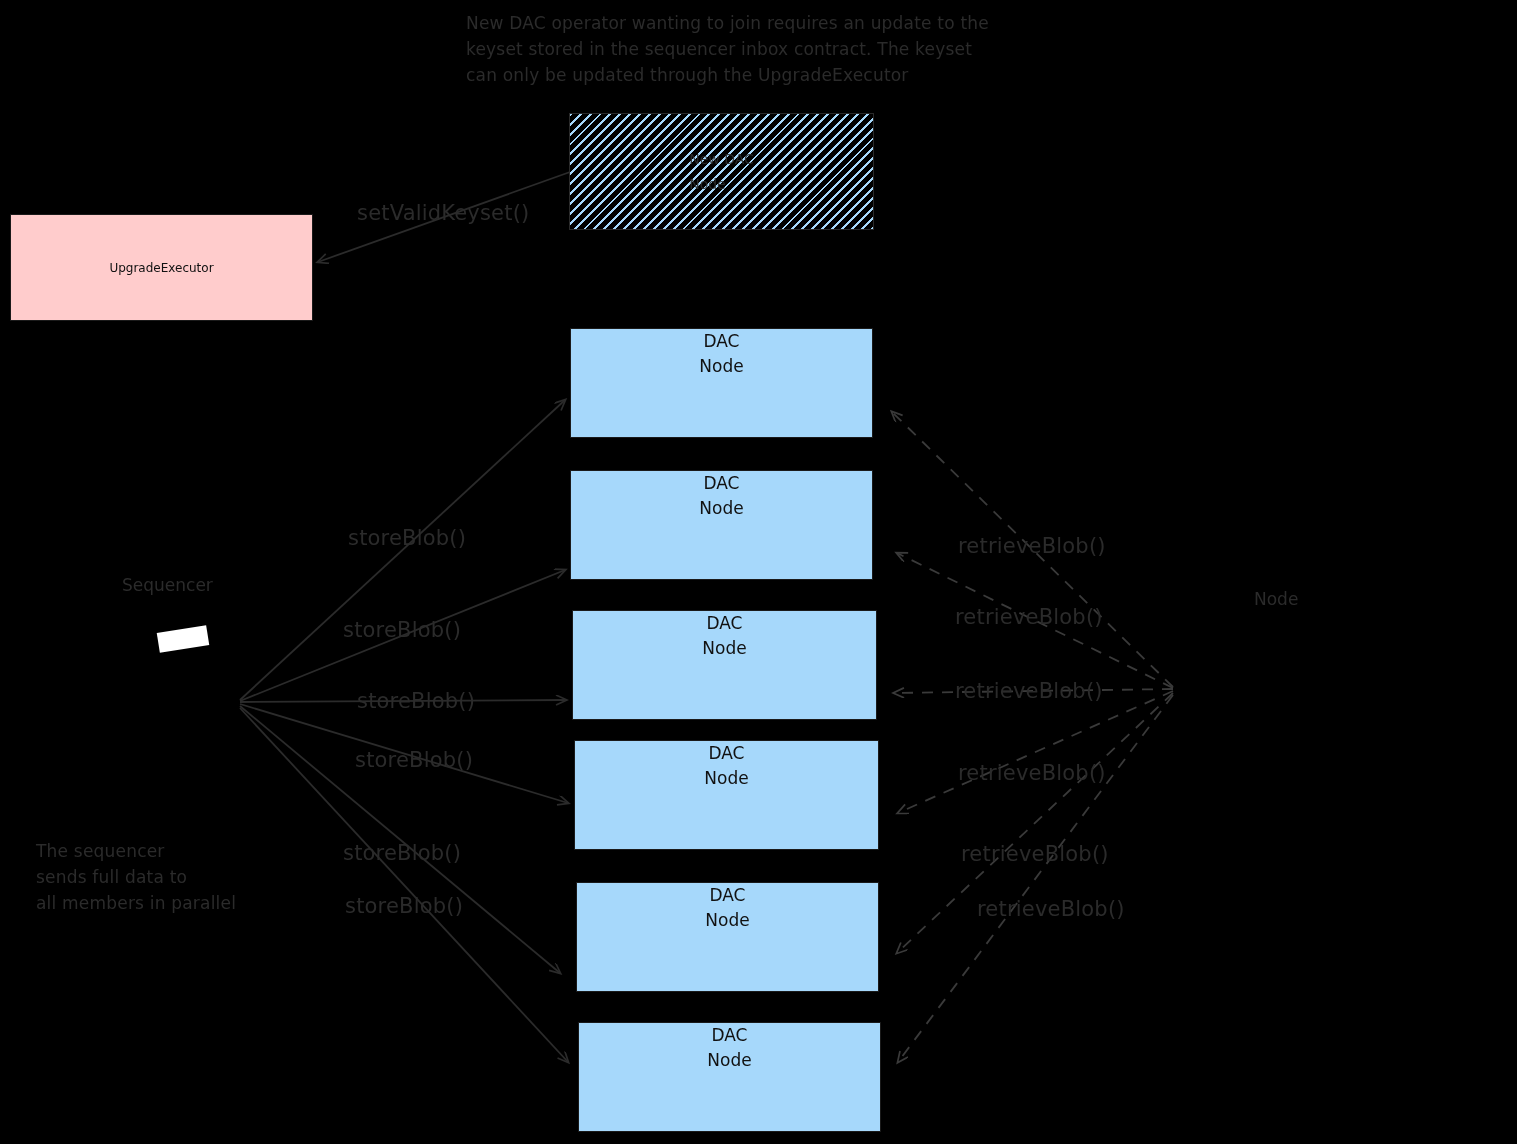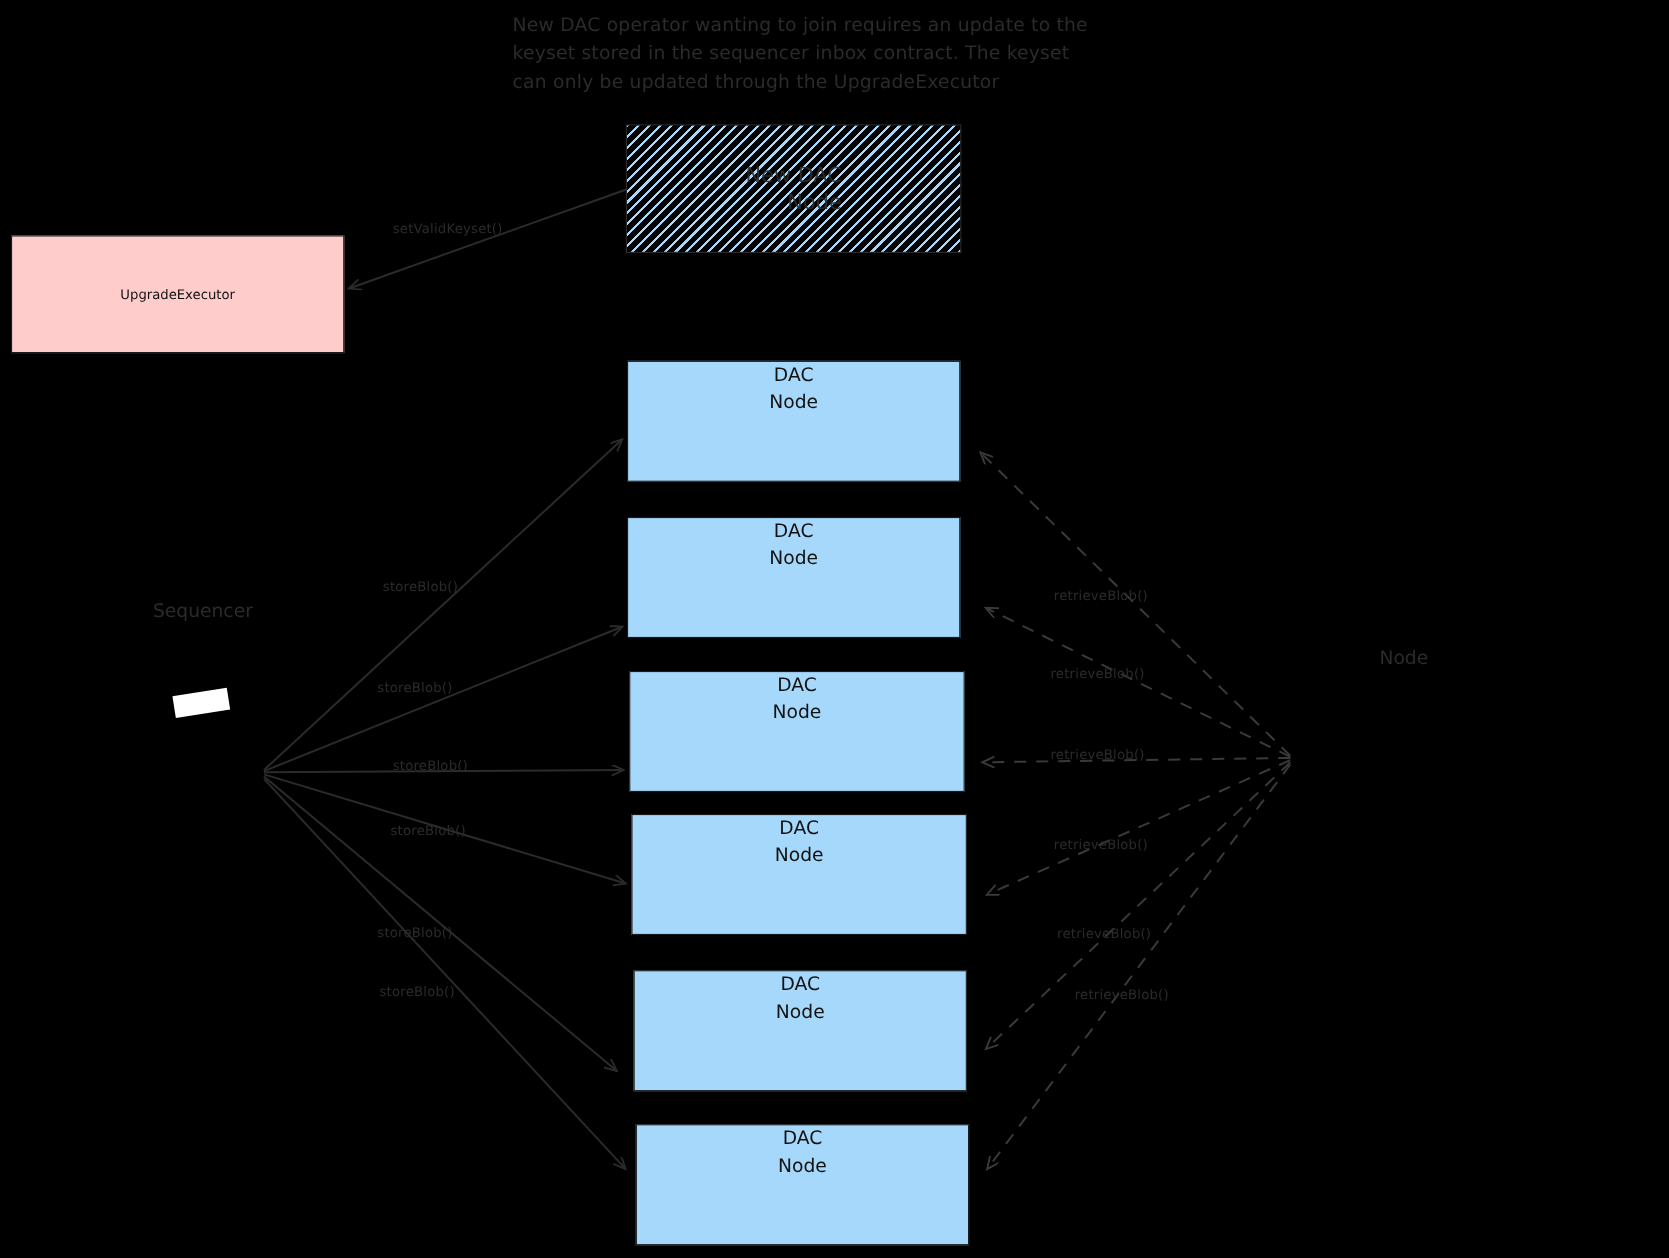--- a/index.html
+++ b/index.html
@@ -30,21 +30,21 @@
     font-family: "DejaVu Sans", sans-serif;
     font-size: 17px;
     line-height: 26px;
     white-space: pre-line;
     letter-spacing: 0.2px;
   }
   .edge-label {
     position: absolute;
     color: #2b2b2b;
     font-family: "DejaVu Sans", sans-serif;
-    font-size: 12px;
+    font-size: 21px;
     white-space: nowrap;
     letter-spacing: 0.2px;
   }
   .actor-label {
     position: absolute;
     color: #2b2b2b;
     font-family: "DejaVu Sans", sans-serif;
     font-size: 17px;
     white-space: nowrap;
   }
@@ -90,23 +90,23 @@
       #a6d8fb 0px, #a6d8fb 2px,
       #000000 2px, #000000 7px
     );
     display: flex;
     align-items: center;
     justify-content: center;
   }
   .hatch-box .hatch-text {
     color: #2e2e2e;
     font-family: "DejaVu Sans", sans-serif;
-    font-size: 19px;
+    font-size: 14px;
     line-height: 25px;
-    text-align: right;
+    text-align: left;
     white-space: pre-line;
     opacity: 0.9;
   }
   .seq-glyph {
     position: absolute;
     background: #ffffff;
     transform: rotate(-9deg);
   }
 </style>
 </head>
@@ -185,23 +185,26 @@
   <div class="node-box" style="left:576px; top:882px; width:303px; height:110px;">
     <span class="node-text">DAC
 Node</span>
   </div>
 
   <div class="node-box" style="left:578px; top:1022px; width:303px; height:110px;">
     <span class="node-text">DAC
 Node</span>
   </div>
 
-  <div class="actor-label" style="left:122px; top:546px;margin-left:17px;">Sequencer</div>
+  <div class="actor-label" style="left:122px; top:575px;">Sequencer</div>
   <div class="seq-glyph" style="left:158px; top:629px; width:50px; height:20px;"></div>
 
+  <div class="note" style="left:36px; top:838px; width:250px;">The sequencer
+sends full data to
+all members in parallel</div>
 
   <div class="actor-label" style="left:1254px; top:589px;">Node</div>
 
 
   <div class="edge-label" style="left:348px; top:526px;">storeBlob()</div>
   <div class="edge-label" style="left:343px; top:618px;">storeBlob()</div>
   <div class="edge-label" style="left:357px; top:689px;">storeBlob()</div>
   <div class="edge-label" style="left:355px; top:748px;">storeBlob()</div>
   <div class="edge-label" style="left:343px; top:841px;">storeBlob()</div>
   <div class="edge-label" style="left:345px; top:894px;">storeBlob()</div>

